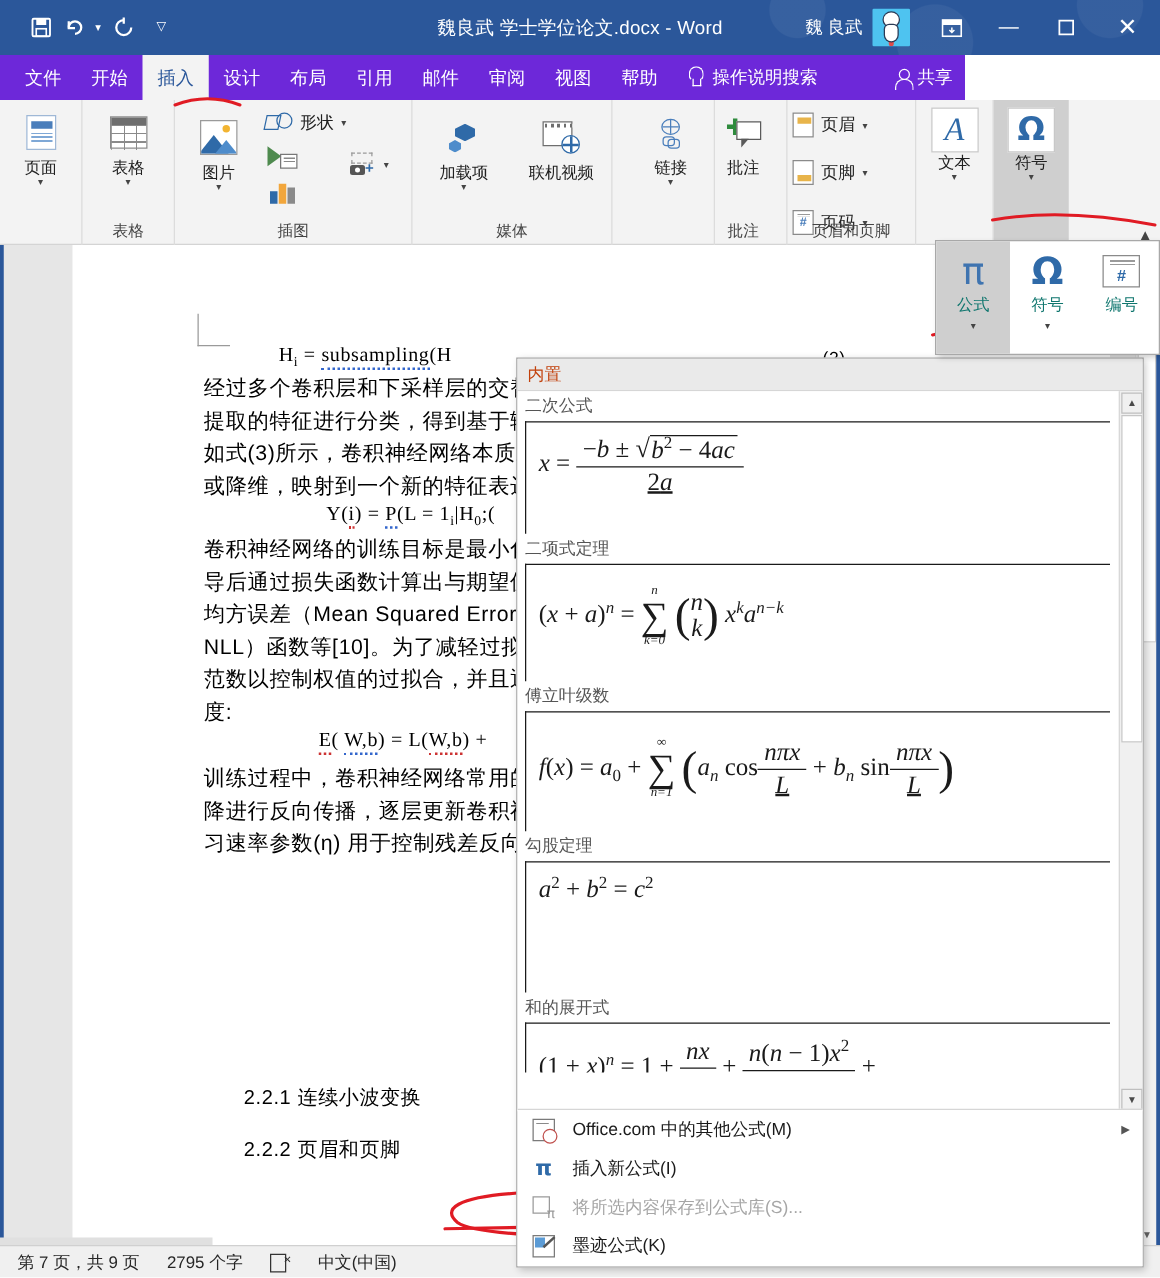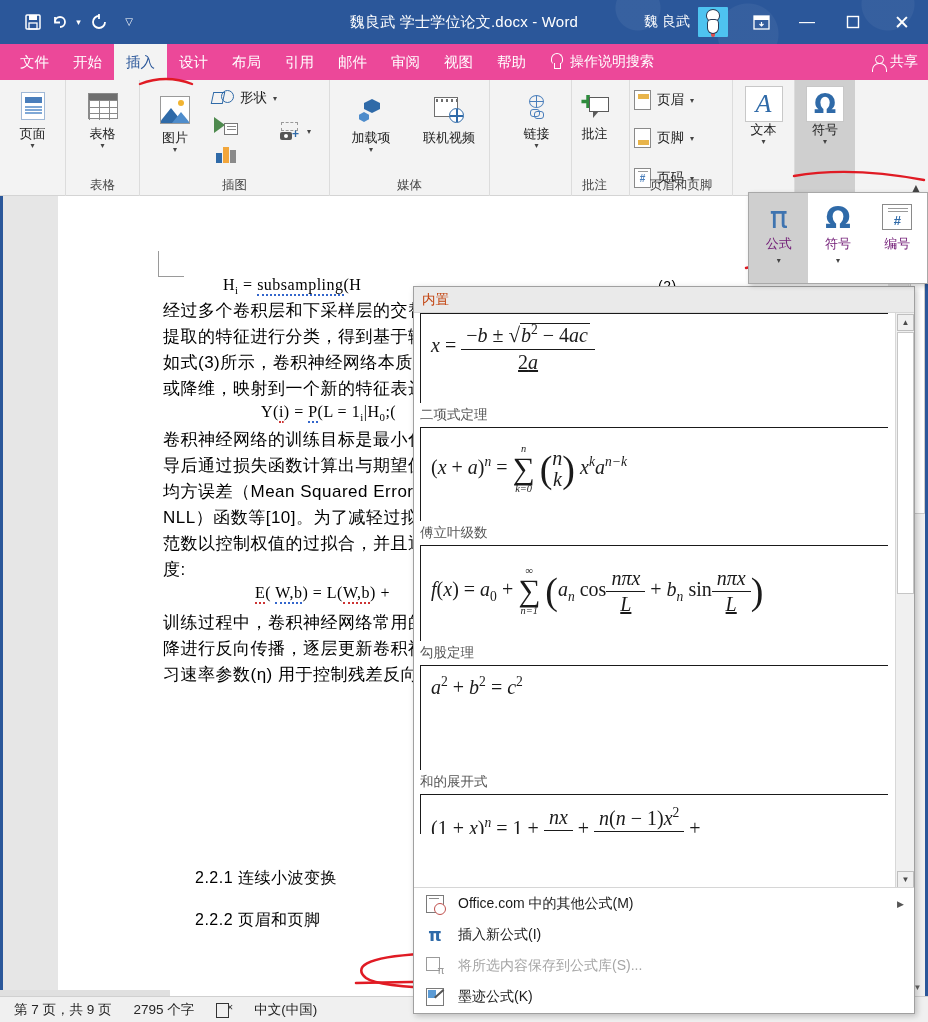--- a/index.html
+++ b/index.html
@@ -57,22 +57,22 @@
   }
   #win-controls{ position:absolute; right:0; top:0; height:44px; display:flex; }
   .win-btn{
     width:46px; height:44px; display:flex; align-items:center; justify-content:center;
     color:#fff; font-size:16px;
   }
   .win-btn.close{ width:52px; font-size:19px; }
 
   
   #tabstrip{
-    position:absolute; left:0; top:44px; width:928px; height:36px;
-    background:#ec4899; color:#fff; display:flex; align-items:stretch;
+    position:absolute; left:0; top:44px; width:772px; height:36px;
+    background:#6d28d9; color:#fff; display:flex; align-items:stretch;
   }
   .tab{
     padding:0 12px; display:flex; align-items:center; font-size:14.5px;
     color:#fff; white-space:nowrap;
   }
   .tab.active{ background:#f3f3f3; color:#2b579a; }
   #tell-me{
     display:flex; align-items:center; gap:6px; margin-left:10px; font-size:14px; color:#fff;
   }
   #bulb{ width:16px; height:18px; position:relative; display:inline-block;}
@@ -351,21 +351,21 @@
     position:absolute; left:748px; top:192px; width:180px; height:92px;
     background:#fff; border:1px solid #a8a8a8; box-shadow:2px 2px 5px rgba(0,0,0,.2);
     display:flex; z-index:45;
   }
   .sym-btn{
     width:60px; height:90px; display:flex; flex-direction:column; align-items:center;
     padding-top:6px;
   }
   .sym-btn.sel{ background:#cfcfcf; }
   .sym-btn .ic{ height:36px; display:flex; align-items:center; justify-content:center; }
-  .sym-btn .t{ font-size:13px; color:#701a75; }
+  .sym-btn .t{ font-size:13px; color:#0f766e; }
   .sym-btn .d{ font-size:8px; color:#444; margin-top:3px;}
   .ico-num{ width:30px; height:26px; border:1px solid #8a8a8a; background:#fff; position:relative;}
   .ico-num:before{ content:""; position:absolute; left:5px; top:3px; width:20px; height:5px;
     background:repeating-linear-gradient(#9a9a9a 0 1.4px, #fff 1.4px 3px);}
   .ico-num:after{ content:"#"; position:absolute; left:0; top:8px; width:100%; text-align:center;
     font-size:13px; color:#2f6aa8; font-weight:bold; font-family:"Liberation Sans",sans-serif;}
 
   
   #statusbar{
     position:absolute; left:0; top:996px; width:928px; height:26px;
@@ -709,20 +709,21 @@
 <svg class="annot" style="left:744px; top:252px;" width="110" height="22">
   <path d="M2 16 Q 50 4 106 8" stroke="#e01b24" stroke-width="2.4" fill="none" stroke-linecap="round"></path>
 </svg>
 
 <div id="eqgallery">
   <div id="gallery-header">内置</div>
 
   <div id="gallery-body">
 
     <div class="eqitem">
+      <div class="cap">二次公式</div>
       <div class="box" style="height:90px;">
         <div class="eqmath">
           <span class="it">x</span> =
           <span class="frac">
             <span class="n">−<span class="it">b</span> ± <span style="font-size:1.05em;">√</span><span class="radical"><span class="it">b</span><sup class="s">2</sup> − 4<span class="it">ac</span></span></span>
             <span class="d">2<span class="it">a</span></span>
           </span>
         </div>
       </div>
     </div>

